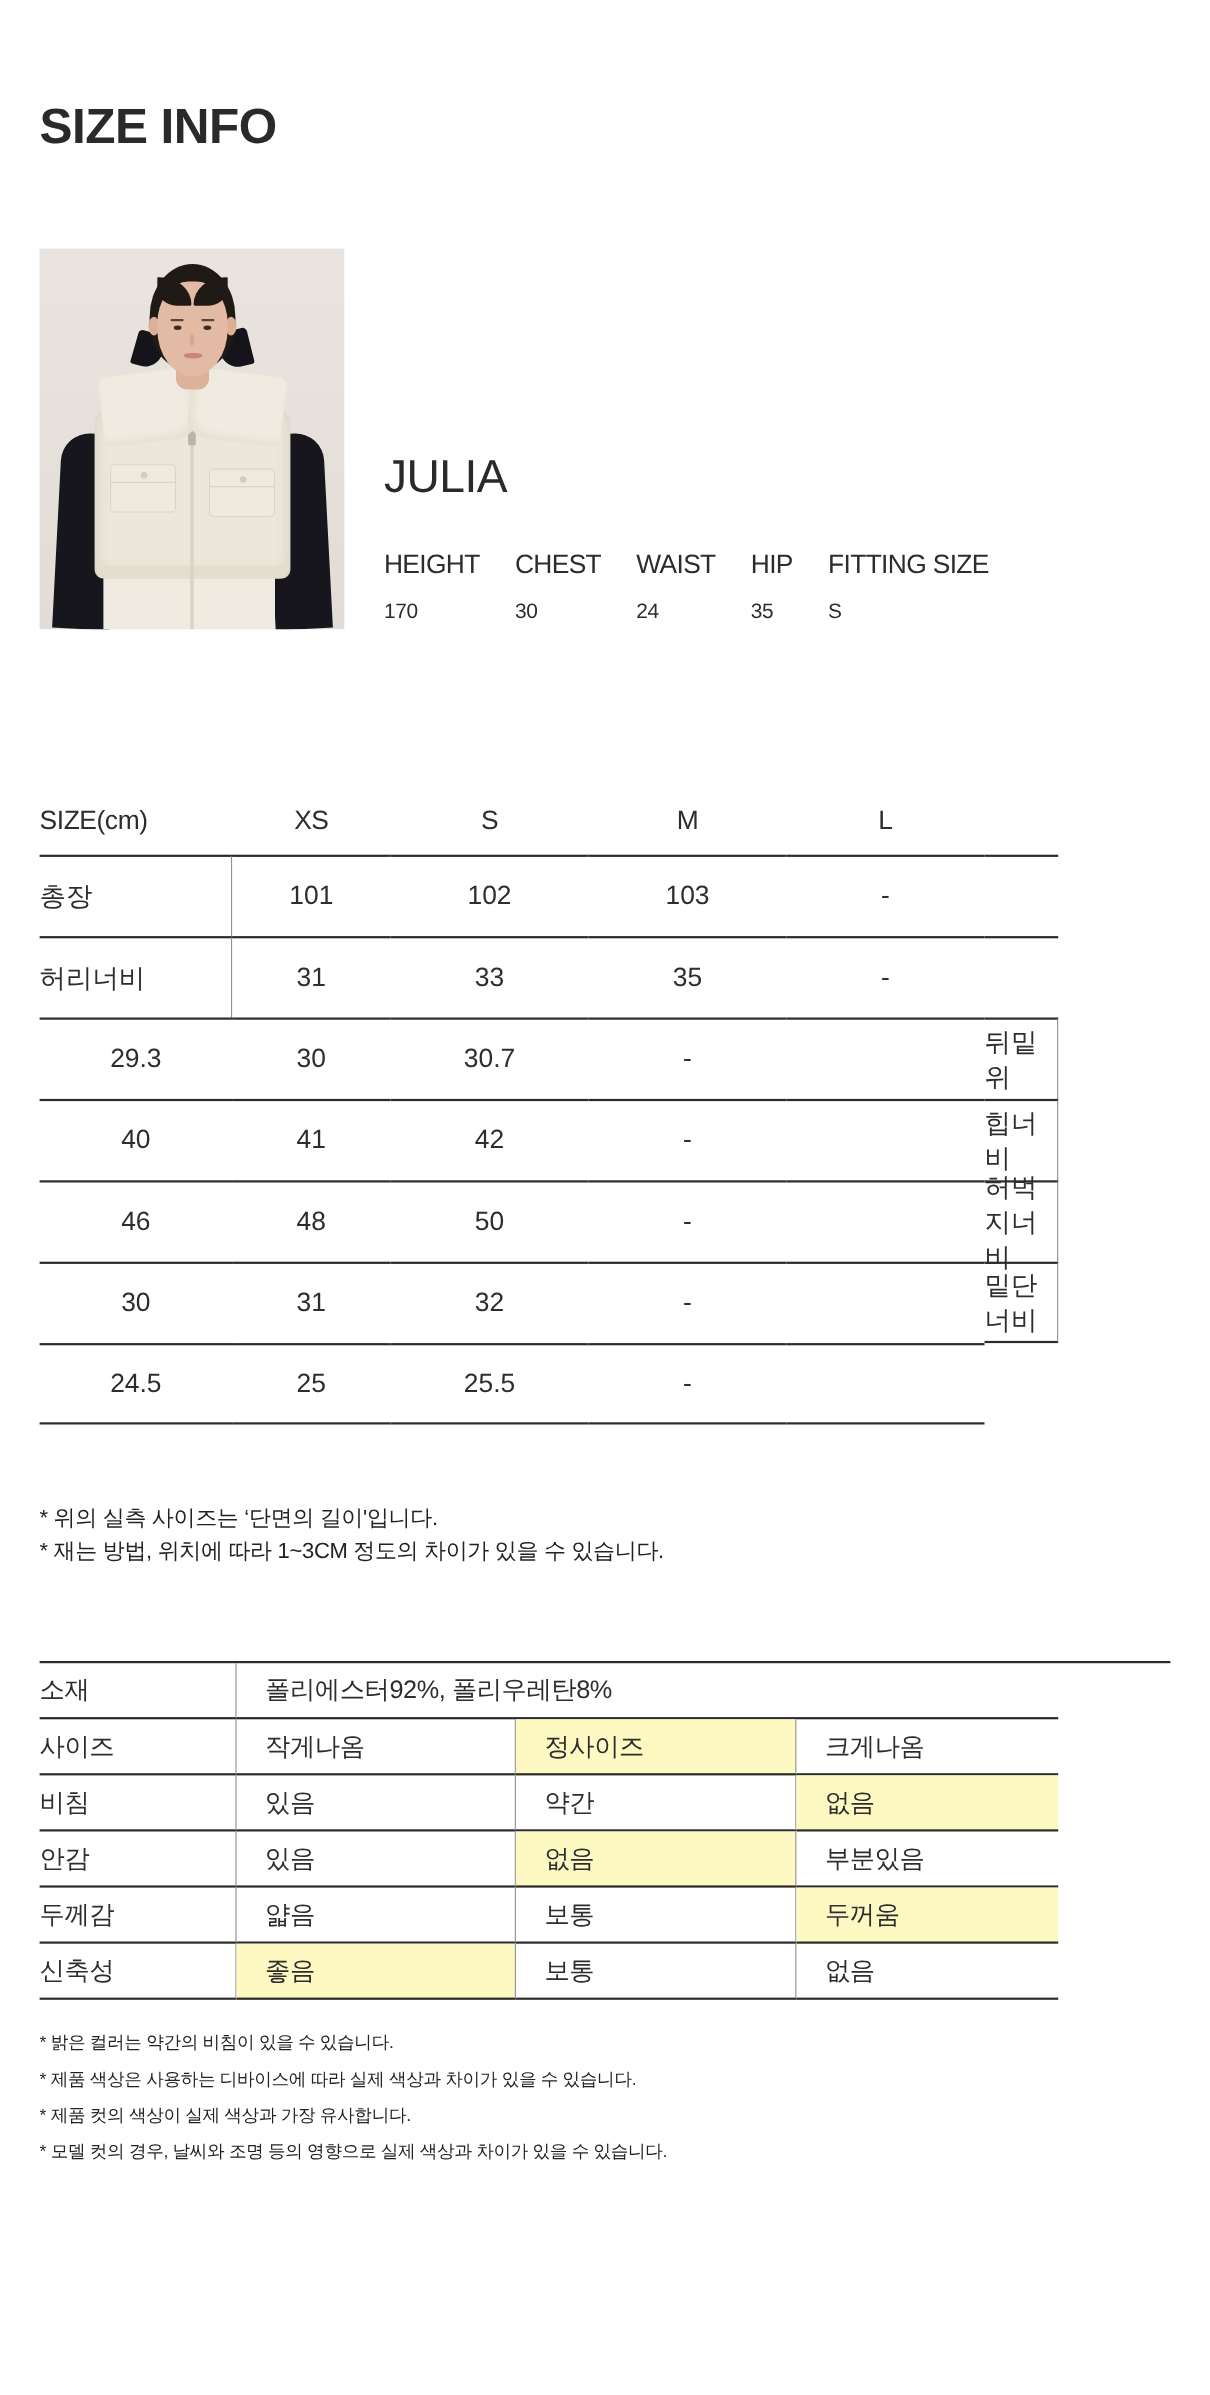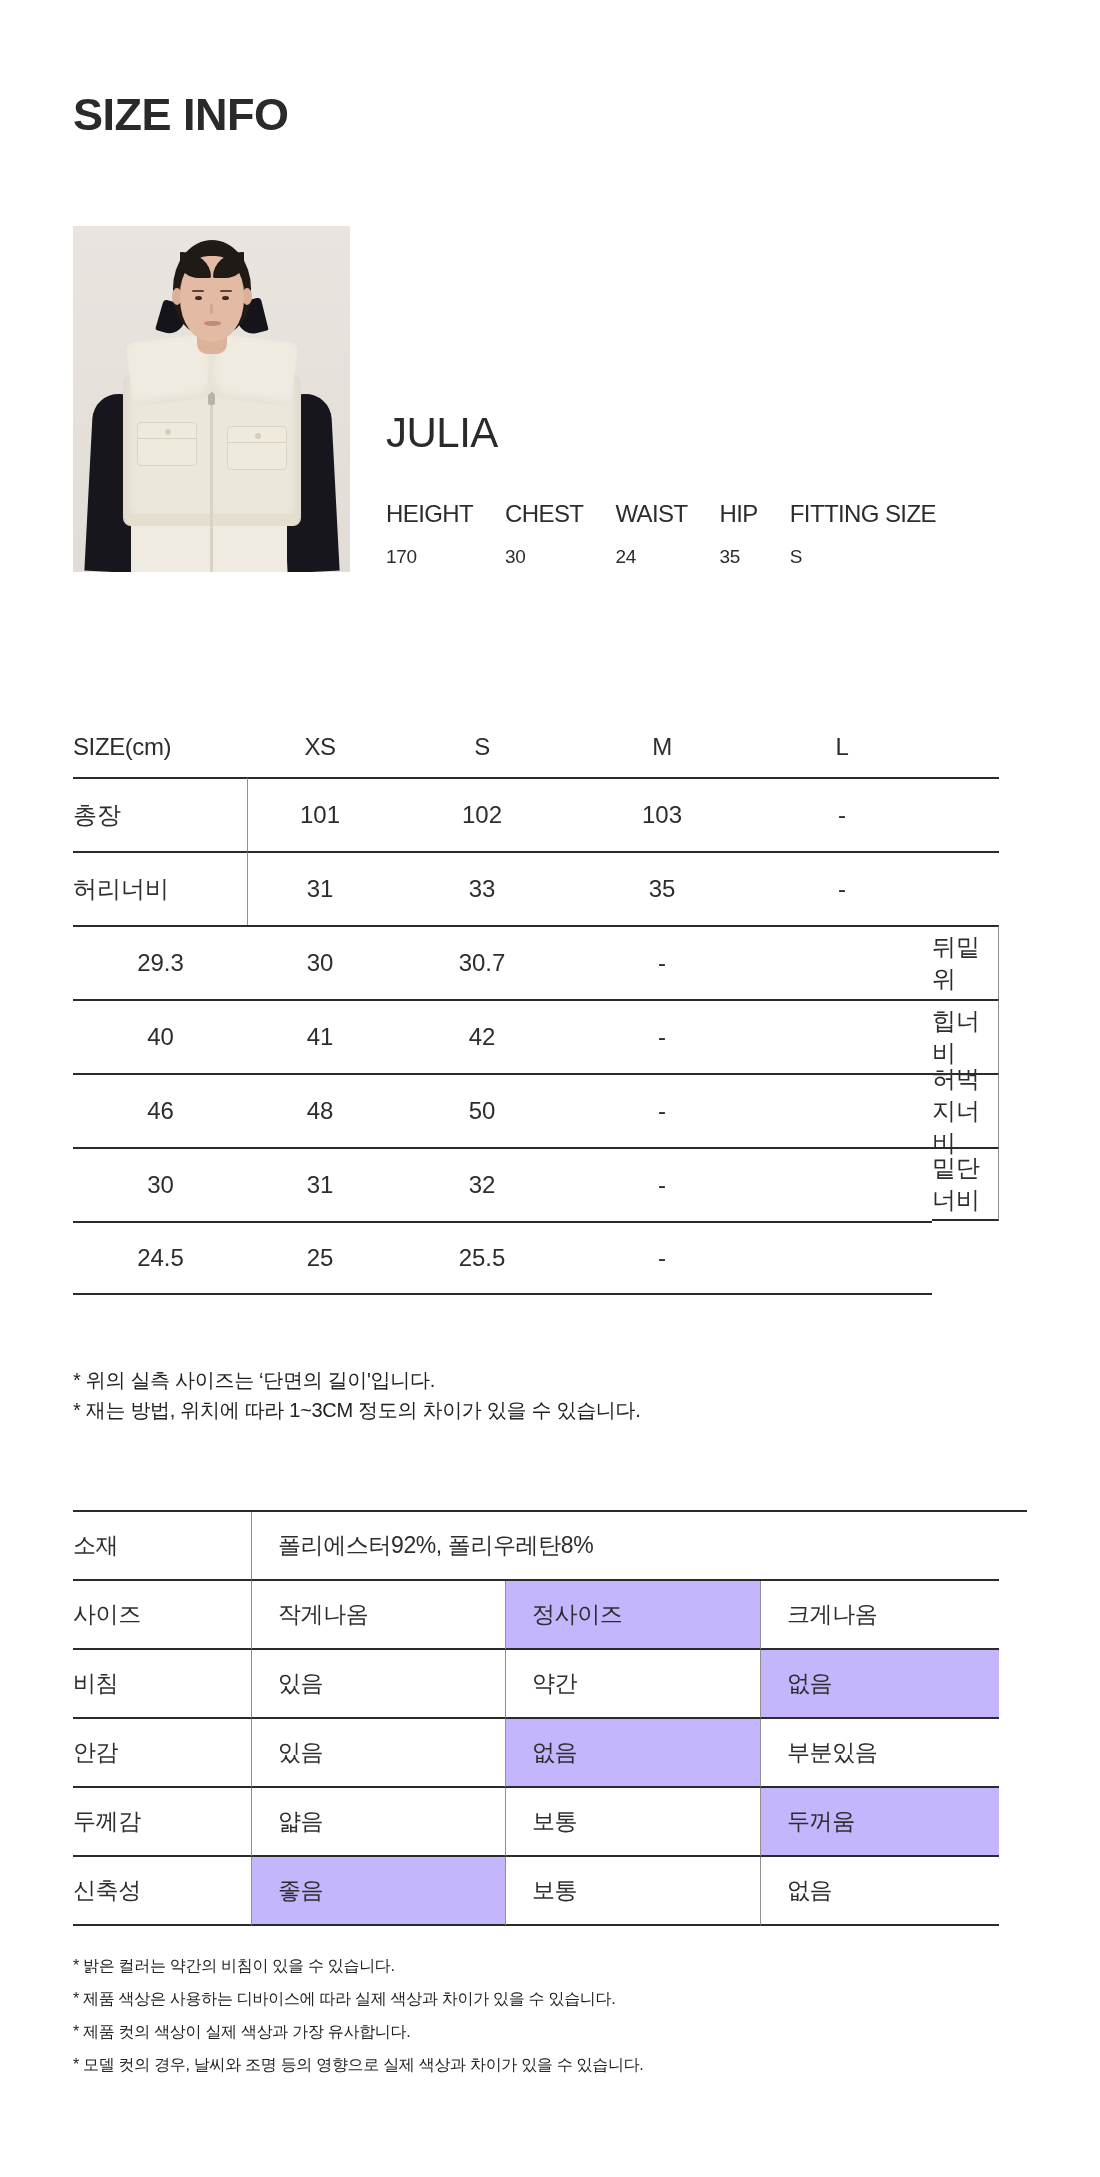--- a/index.html
+++ b/index.html
@@ -6,21 +6,21 @@
   html, body { margin: 0; padding: 0; }
   body {
     width: 1100px;
     height: 2177px;
     background: #ffffff;
     font-family: "Liberation Sans", "DejaVu Sans", sans-serif;
     color: #2d2d2d;
     position: relative;
     overflow: hidden;
   }
-  .content { padding: 0 73px; }
+  .content { padding: 0 36px; }
 
   
   .page-title {
     margin: 92px 0 0 0;
     font-size: 45px;
     font-weight: 600;
     letter-spacing: -0.5px;
     line-height: 1;
     color: #2a2a2a;
   }
@@ -102,30 +102,30 @@
 
   
   .fab-table {
     margin-top: 85px;
     display: grid;
     grid-template-columns: 179px 254px 255px 238px;
     border-top: 2px solid #2b2b2b;
     font-size: 23px;
   }
   .fb-cell {
-    height: 69px;
+    height: 51px;
     border-bottom: 2px solid #2b2b2b;
     display: flex; align-items: center;
     letter-spacing: -0.4px;
   }
   .fb-cell.label {}
   .fb-cell.val { padding-left: 26px; }
   .fb-cell.div-r { border-right: 1px solid #8f8f8f; }
   .fb-cell.span3 { grid-column: 2 / 5; }
-  .fb-cell.hl { background: #c4b5fd; }
+  .fb-cell.hl { background: #fef9c3; }
 </style>
 </head>
 <body>
 
 <div class="content">
 
   <h1 class="page-title">SIZE INFO</h1>
 
   <div class="model-section">
     <div class="model-photo">

